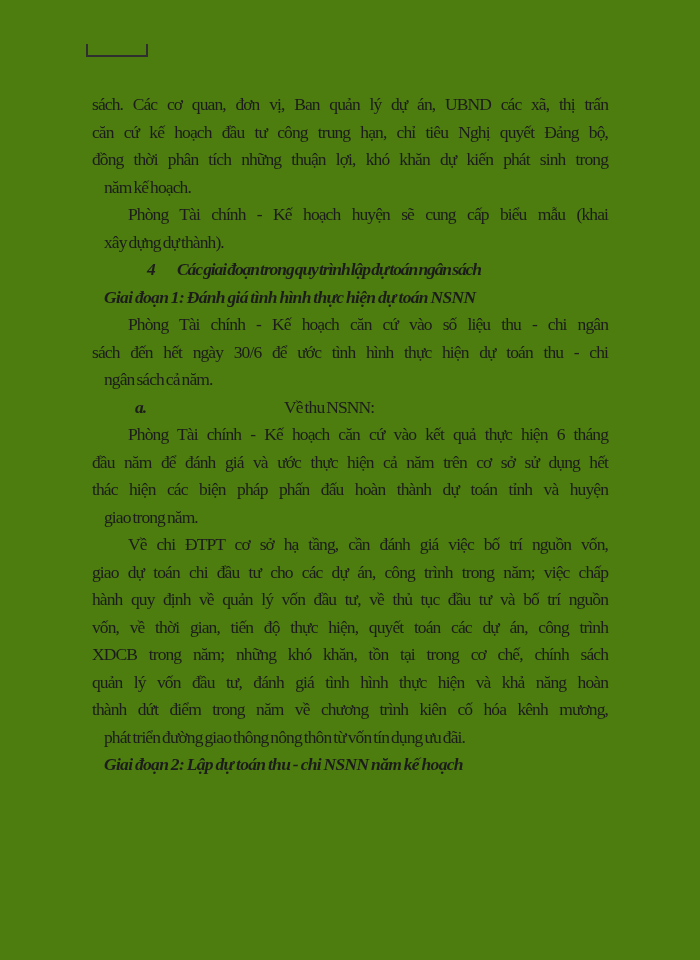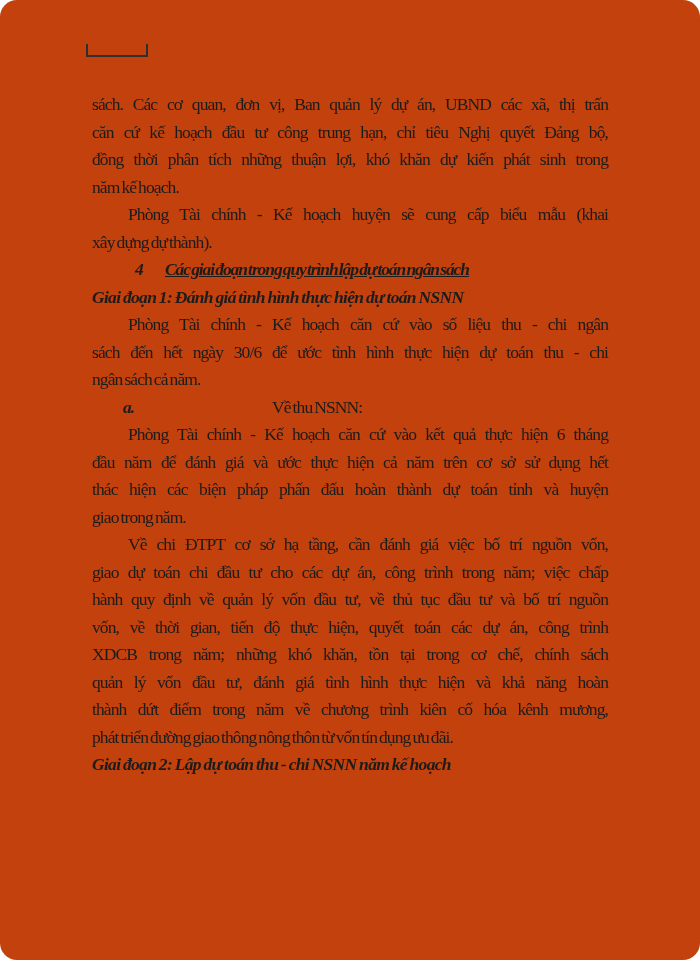--- a/index.html
+++ b/index.html
@@ -6,22 +6,21 @@
   body {
     width: 700px; height: 960px;
     background: #ffffff;
     font-family: "Liberation Serif", "DejaVu Serif", serif;
     color: #1c1c1c;
     position: relative;
     overflow: hidden;
   }
   .page {
     position: absolute; inset: 0;
-    background: #c2410c;
-    border-radius: 17px;
+    background: #4d7c0f;
   }
   .frame-bracket {
     position: absolute;
     left: 86px; top: 44px;
     width: 58px; height: 11px;
     border-left: 2px solid #2f2f2f;
     border-right: 2px solid #2f2f2f;
     border-bottom: 2px solid #2f2f2f;
   }
   .page-body {
@@ -35,32 +34,31 @@
     font-size: 17.5px;
     letter-spacing: -0.9px;
     word-spacing: -1.5px;
     white-space: normal;
   }
   .just {
     text-align: justify;
     text-align-last: justify;
     text-justify: inter-word;
   }
-  .last { text-align: left; }
+  .last { text-align: left; margin-left: 12px; }
   .indent { text-indent: 36px; }
   .stage {
     font-weight: bold;
     letter-spacing: -0.7px;
     word-spacing: -1px;
     font-style: italic;
   }
   .hnum {
     font-weight: bold;
     font-style: italic;
-    text-decoration: underline;
   }
   .hnum .hnum-marker {
     display: inline-block;
     margin-left: 43px;
     width: 30px;
     vertical-align: top;
   }
   .hnum .hnum-text {
     letter-spacing: -1.1px;
     word-spacing: -2px;

